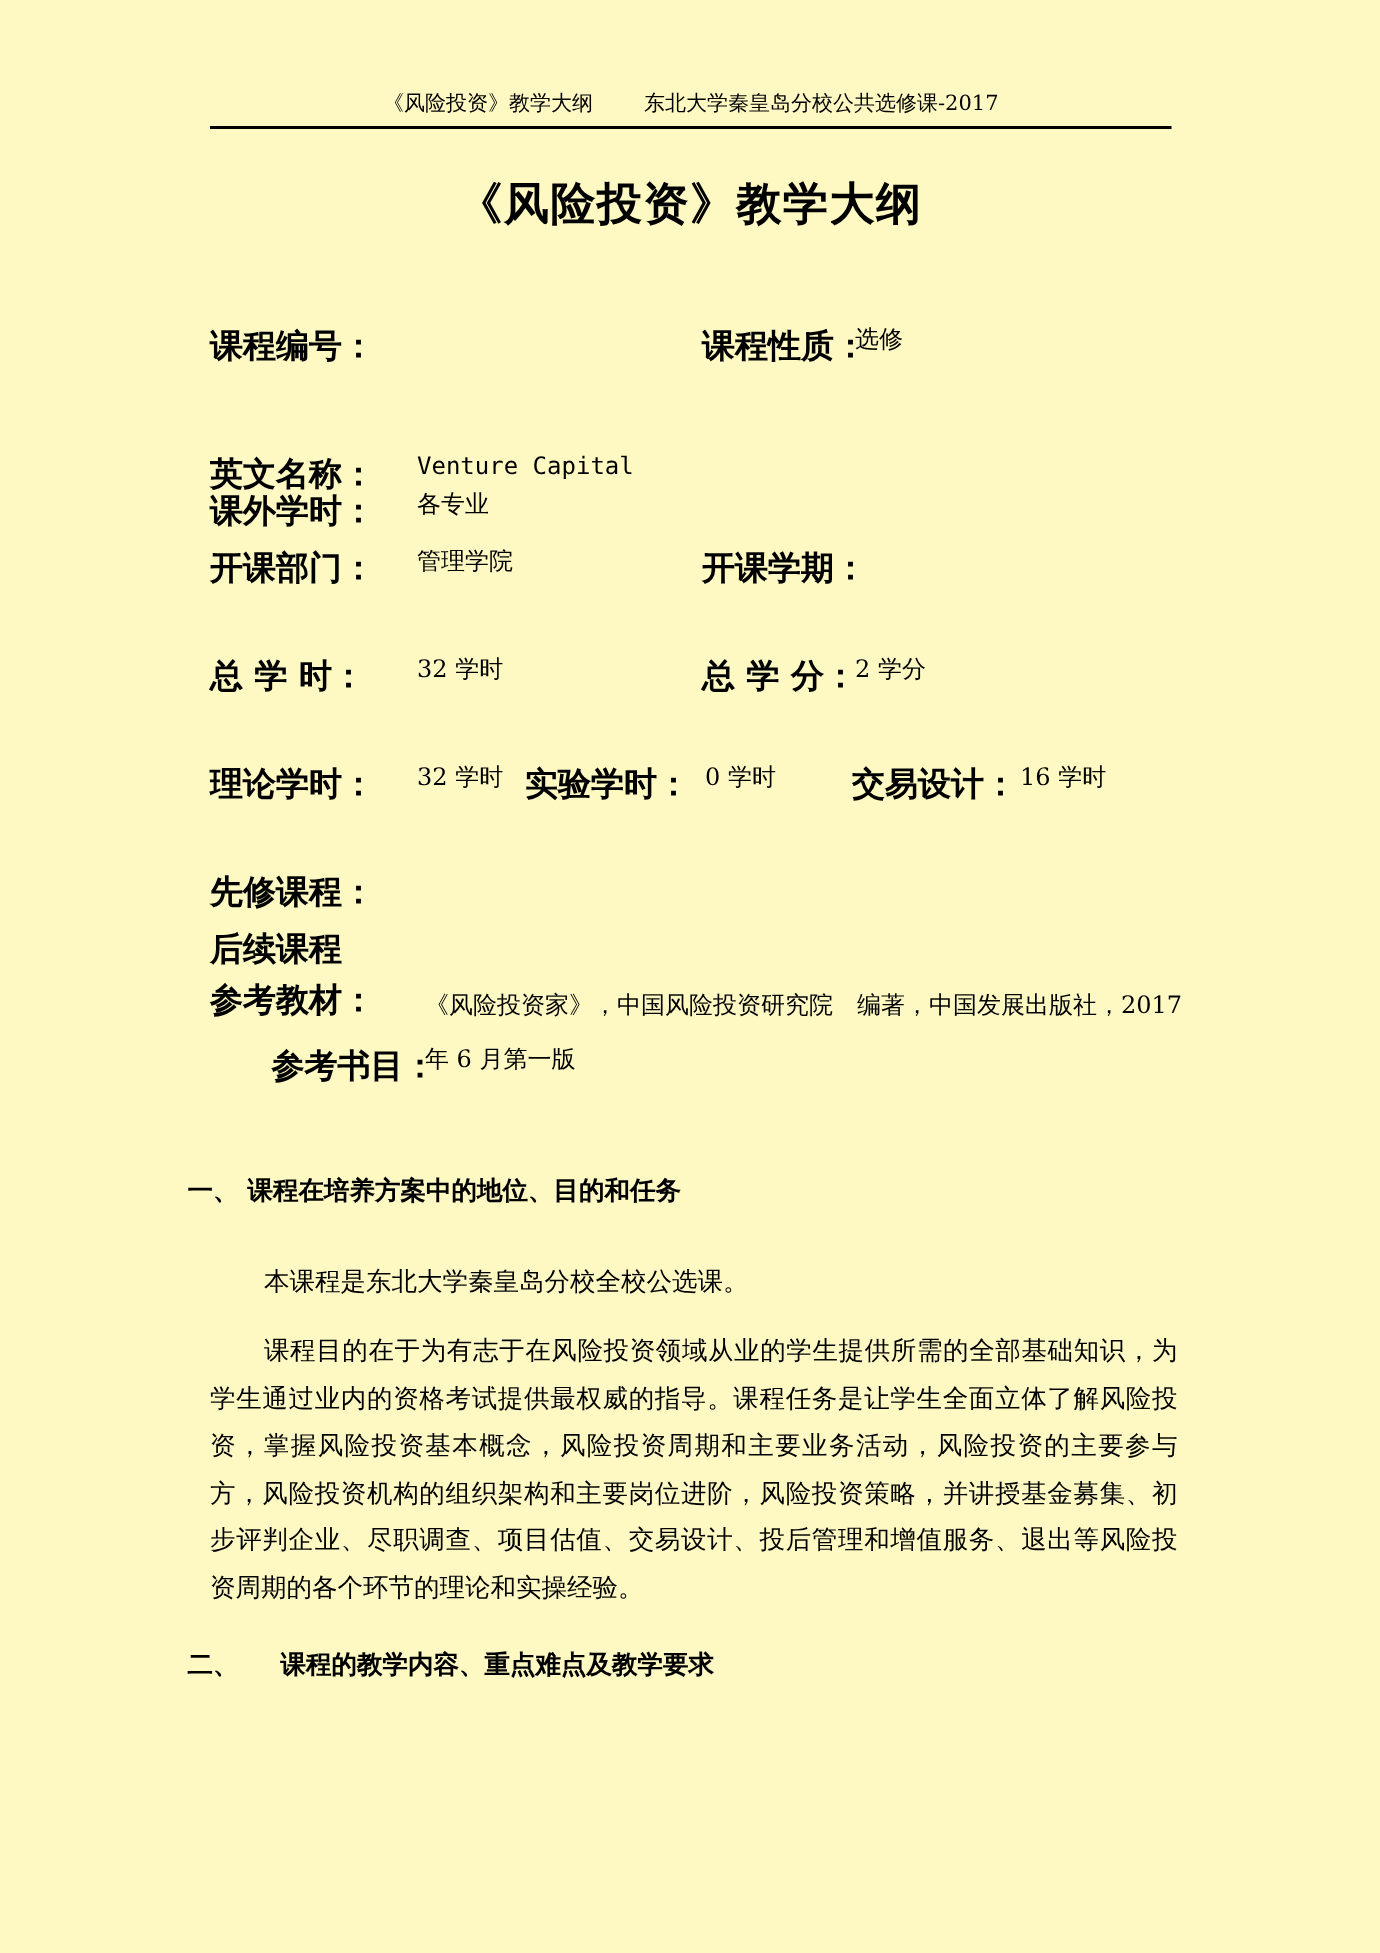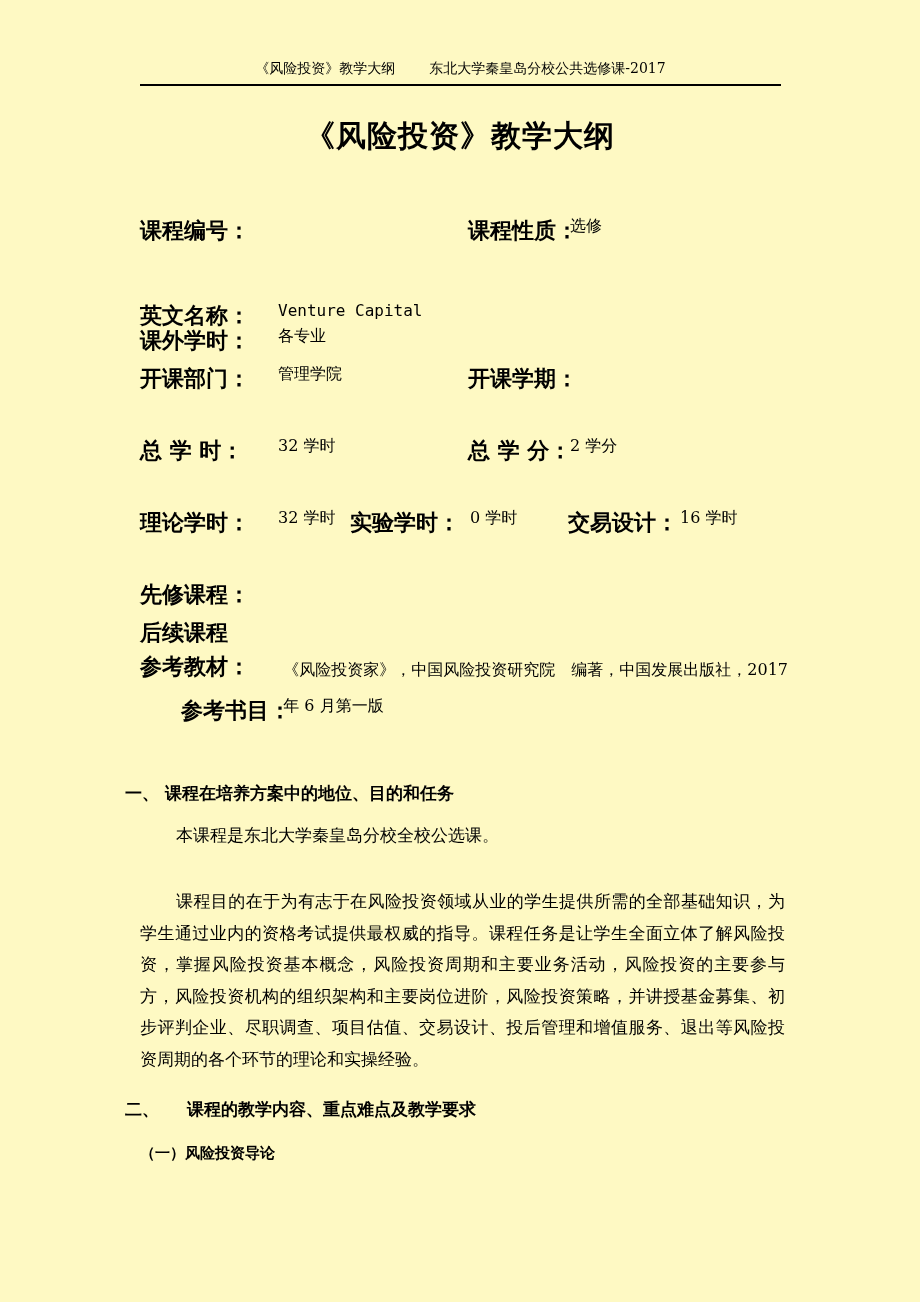--- a/index.html
+++ b/index.html
@@ -112,23 +112,22 @@
       <div>年 6 月第一版</div>
     </span>
   </div>
 
   <div class="row" style="top:696px;margin-left:41px;">
     <span class="lab w138">参考书目：</span>
   </div>
 
   <div class="sec-heading" style="top:782px;">一、 课程在培养方案中的地位、目的和任务</div>
 
-  <div class="para" style="top:820px;">本课程是东北大学秦皇岛分校全校公选课。</div>
+  <div class="para" style="top:840px;">本课程是东北大学秦皇岛分校全校公选课。</div>
 
   <div class="para" style="top:886px;">课程目的在于为有志于在风险投资领域从业的学生提供所需的全部基础知识，为学生通过业内的资格考试提供最权威的指导。课程任务是让学生全面立体了解风险投资，掌握风险投资基本概念，风险投资周期和主要业务活动，风险投资的主要参与方，风险投资机构的组织架构和主要岗位进阶，风险投资策略，并讲授基金募集、初步评判企业、尽职调查、项目估值、交易设计、投后管理和增值服务、退出等风险投资周期的各个环节的理论和实操经验。</div>
 
   <div class="sec-heading" style="top:1098px;">
     <span class="h2num">二、</span><span>课程的教学内容、重点难点及教学要求</span>
   </div>
 
-  <div class="sub-heading" style="top:1144px;">（一）风险投资导论</div>
 
 </div>
 
 </body></html>

